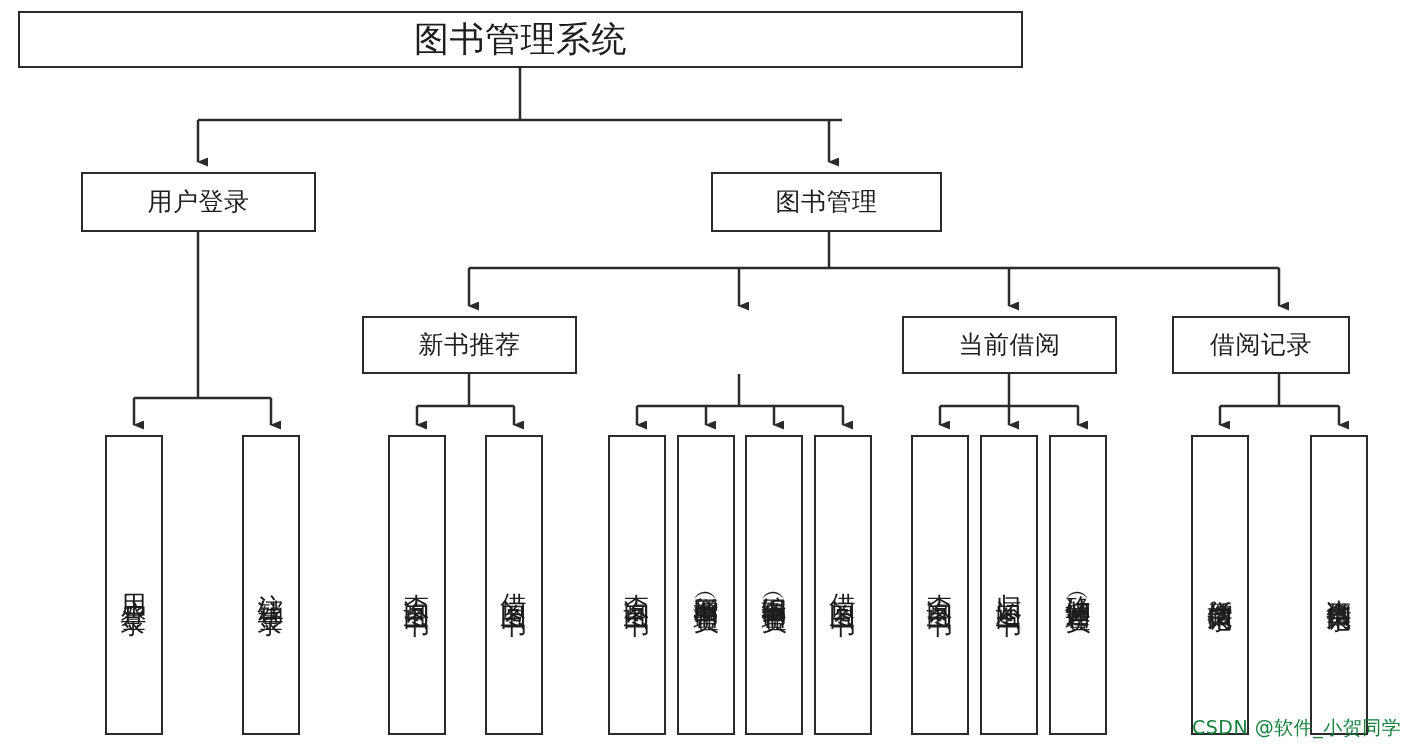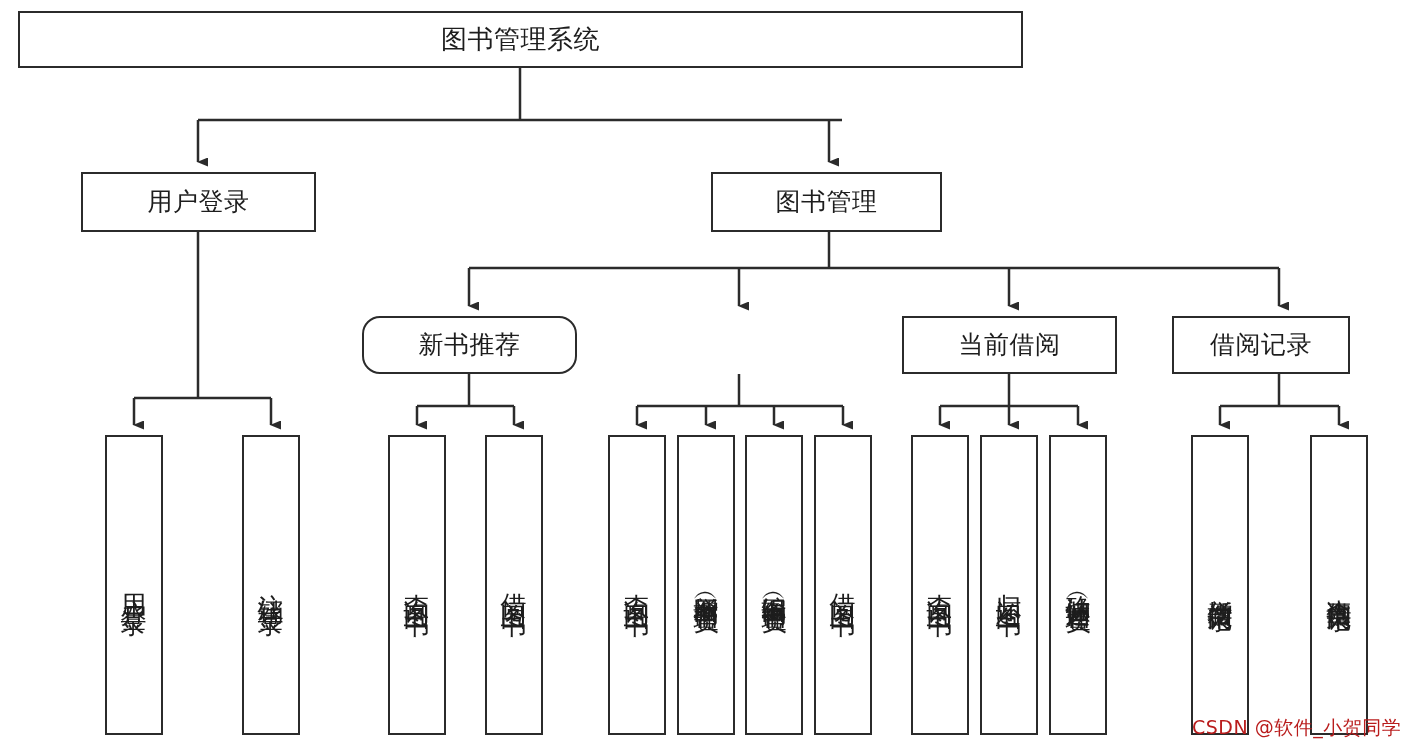--- a/index.html
+++ b/index.html
@@ -27,39 +27,39 @@
     color:#1d1d1d;
   }
   .node .lbl{
     display:block;
     white-space:nowrap;
     line-height:1.05;
     letter-spacing:0.5px;
   }
   
   .h-node .lbl{font-size:25px;}
-  .root .lbl{font-size:26px;}
+  .root .lbl{font-size:35px;}
   
   .v-node{
     padding:0;
     overflow:hidden;
   }
   .v-node .lbl{
     writing-mode:vertical-rl;
     text-orientation:upright;
     font-size:26px;
     letter-spacing:6px;
     line-height:1;
     white-space:nowrap;
     text-align:center;
   }
   .v-node.tight .lbl{font-size:25px;letter-spacing:2px;}
   .watermark{
     position:absolute;
-    color:#b91c1c;
+    color:#15803d;
     font-size:19px;
     white-space:nowrap;
     letter-spacing:0.5px;
   }
 </style>
 </head>
 <body>
 
 <div id="canvas">
 
@@ -118,21 +118,21 @@
     <span class="lbl">图书管理系统</span>
   </div>
 
   <div class="node h-node" style="left:81px;top:172px;width:235px;height:60px;">
     <span class="lbl">用户登录</span>
   </div>
   <div class="node h-node" style="left:711px;top:172px;width:231px;height:60px;">
     <span class="lbl">图书管理</span>
   </div>
 
-  <div class="node h-node" style="left:362px;top:316px;width:215px;height:58px;border-radius:18px;">
+  <div class="node h-node" style="left:362px;top:316px;width:215px;height:58px;">
     <span class="lbl">新书推荐</span>
   </div>
   <div class="node h-node" style="left:902px;top:316px;width:215px;height:58px;text-align:center;">
     <span class="lbl">当前借阅</span>
   </div>
   <div class="node h-node" style="left:1172px;top:316px;width:178px;height:58px;">
     <span class="lbl">借阅记录</span>
   </div>
 
   <div class="node v-node" style="left:105px;top:435px;width:58px;height:300px;">

